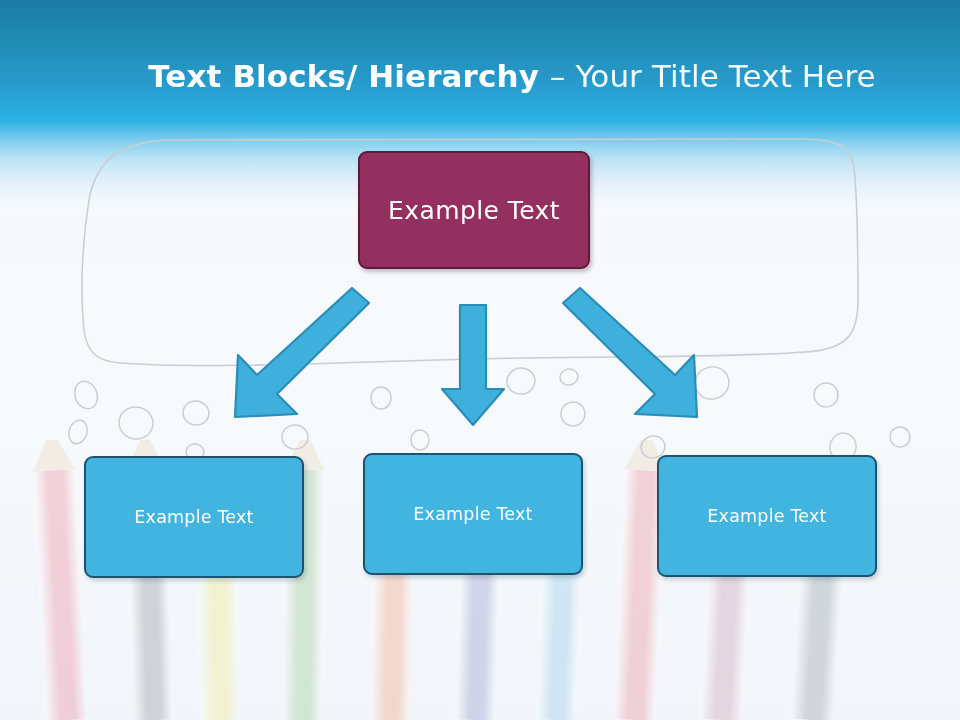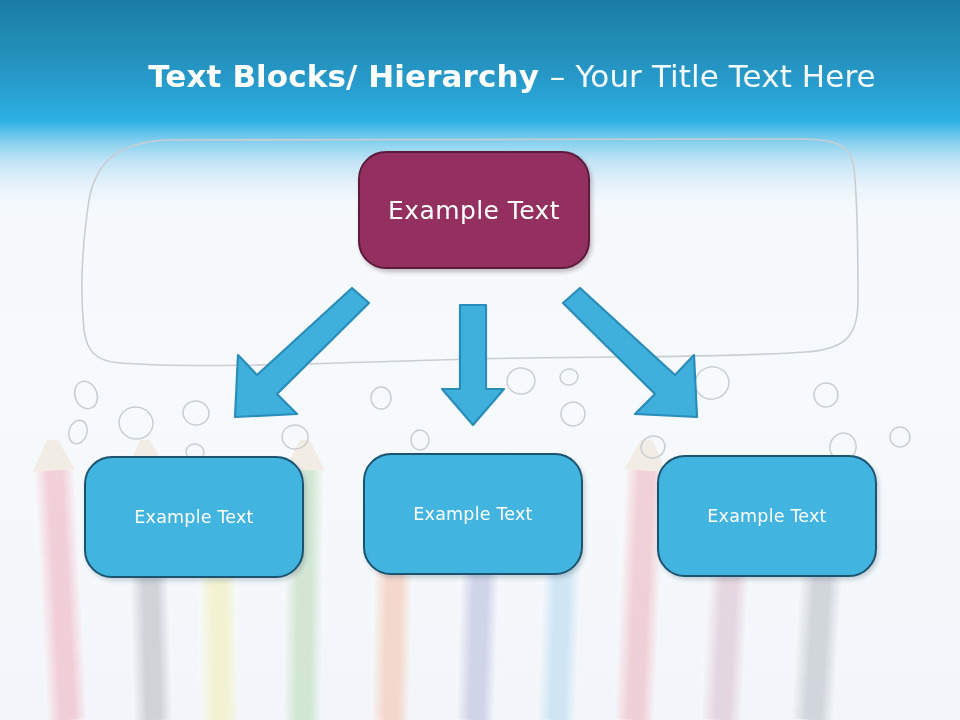--- a/index.html
+++ b/index.html
@@ -94,21 +94,21 @@
   .title .t-bold { font-weight: 700; }
   .title .t-reg  { font-weight: 400; color: #f4fbfe; }
 
   
   .node {
     position: absolute;
     display: flex;
     align-items: center;
     justify-content: center;
     box-sizing: border-box;
-    border-radius: 28px;
+    border-radius: 9px;
     text-align: center;
   }
   .node-root {
     left: 358px;
     top: 151px;
     width: 232px;
     height: 118px;
     background: #93305f;
     border: 2.5px solid #5d1b3b;
     box-shadow: 2px 3px 4px rgba(60,20,45,.28);

